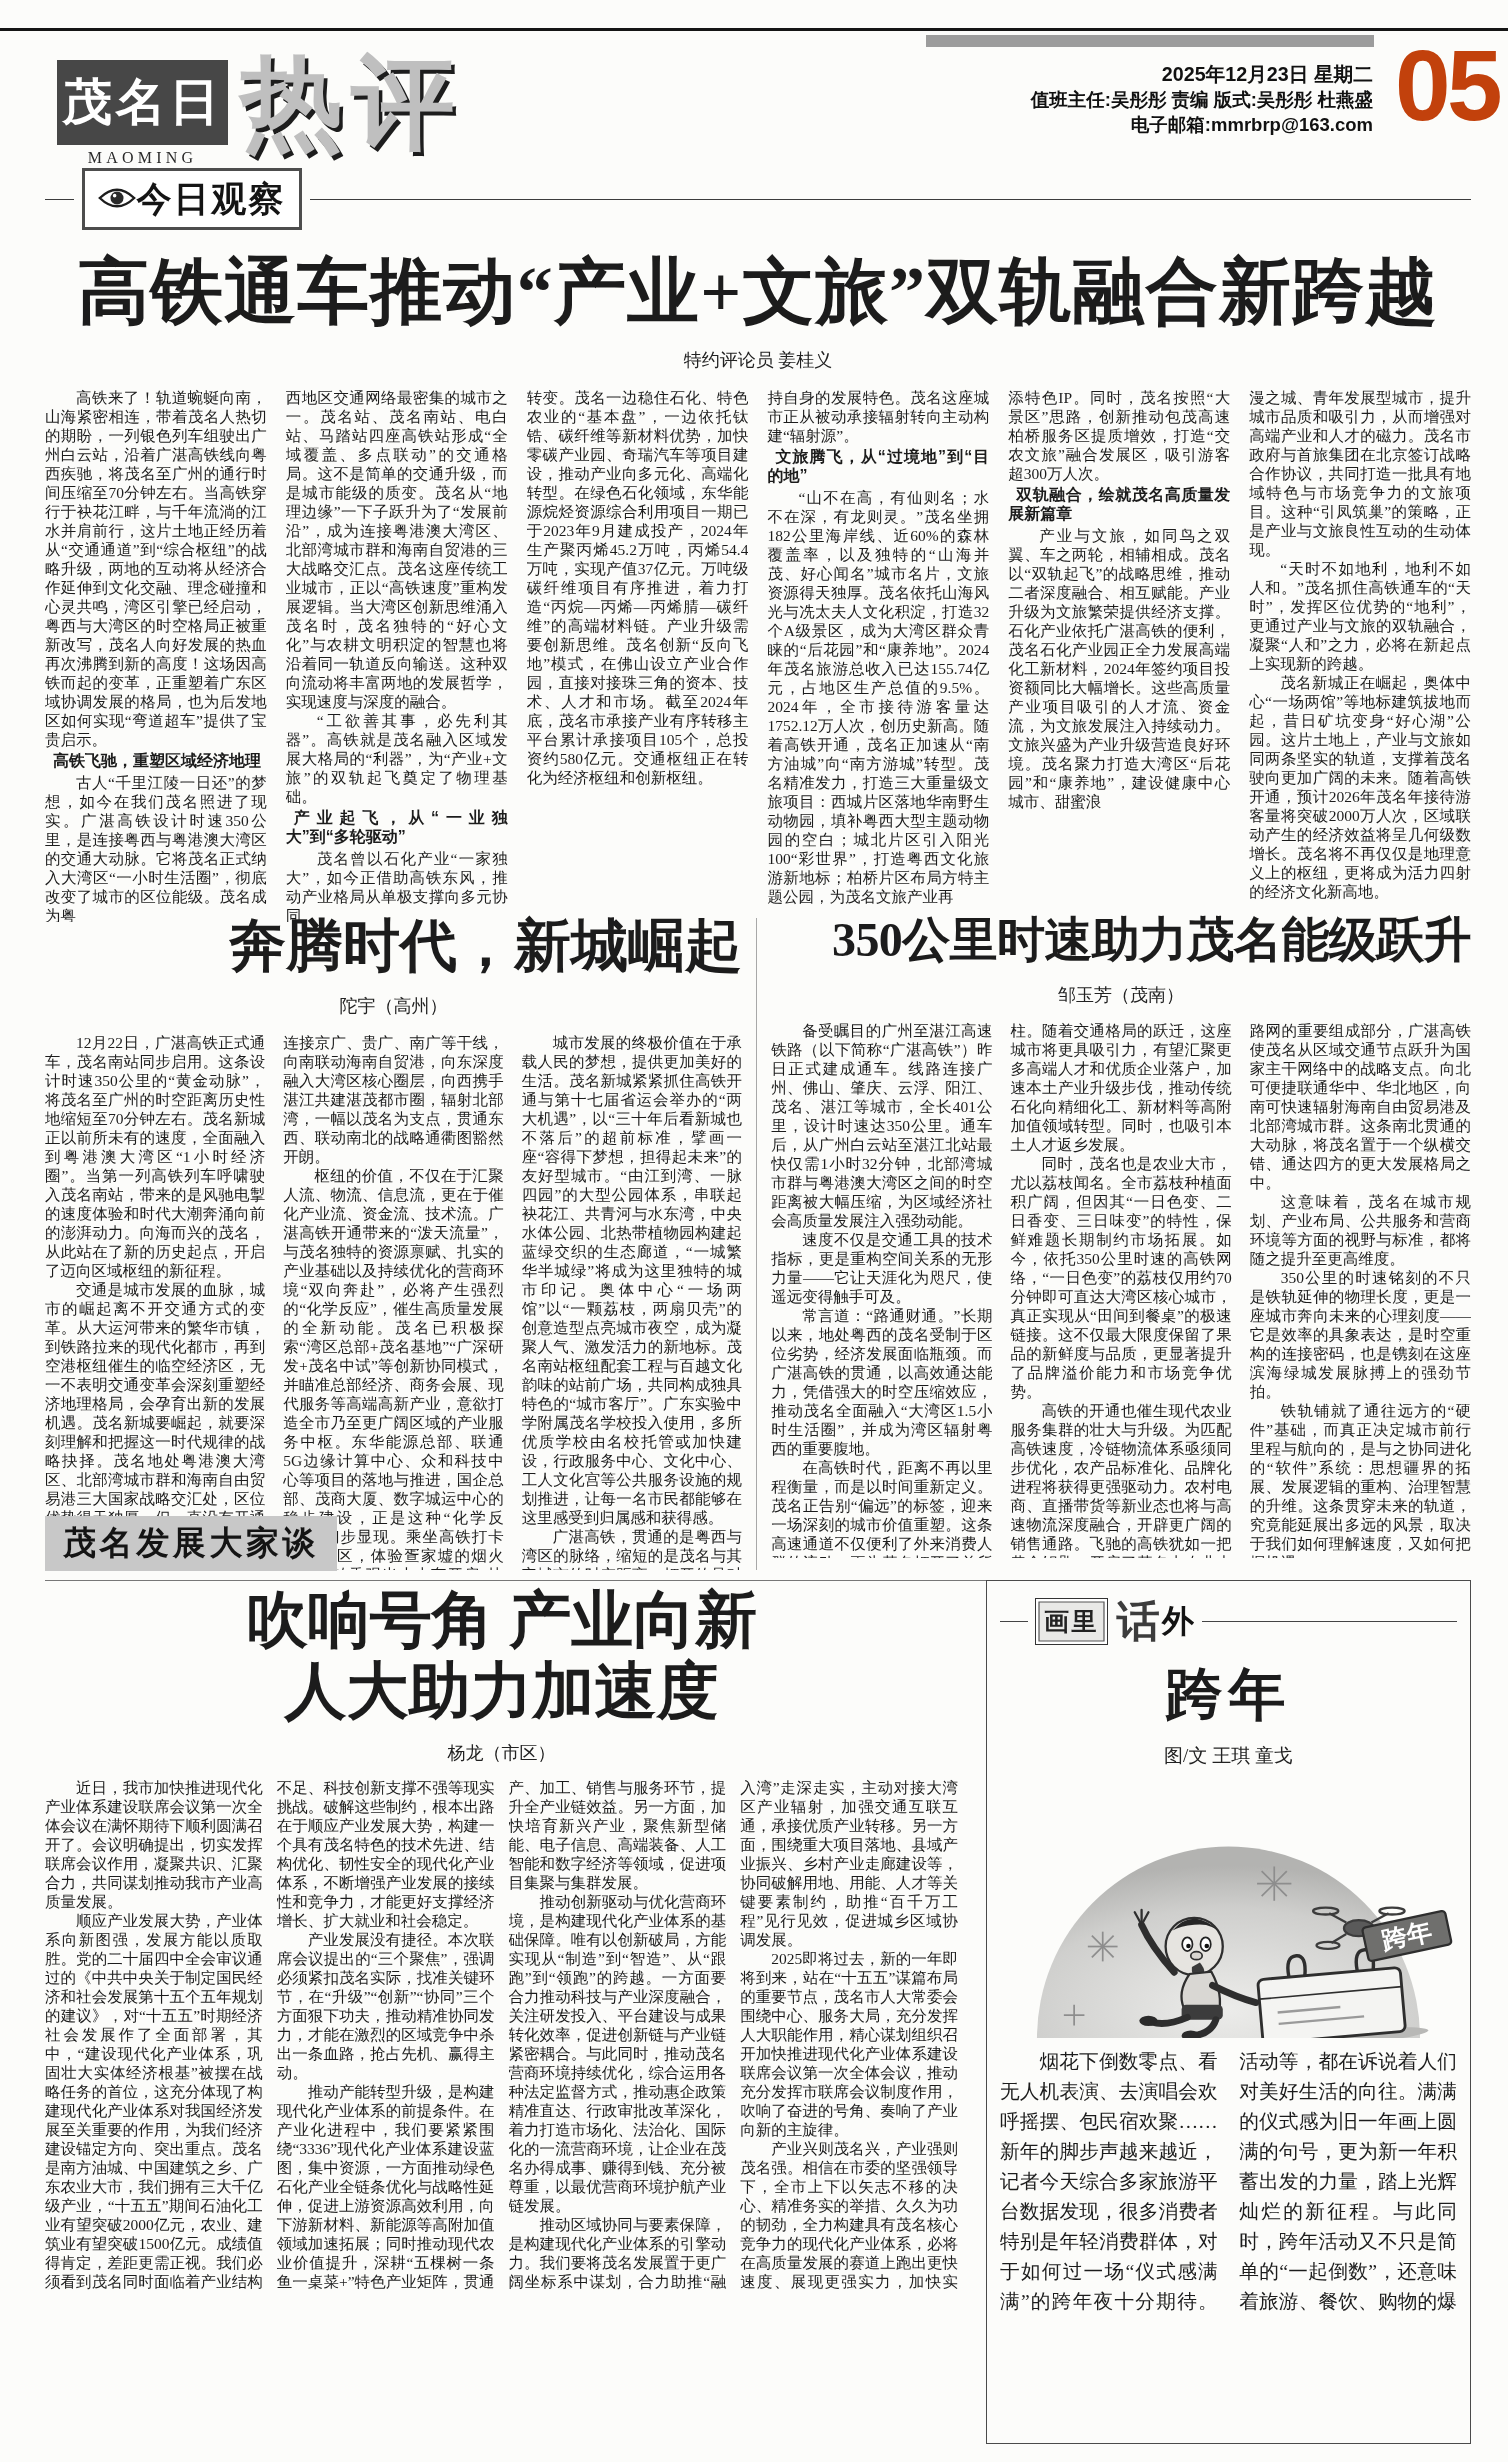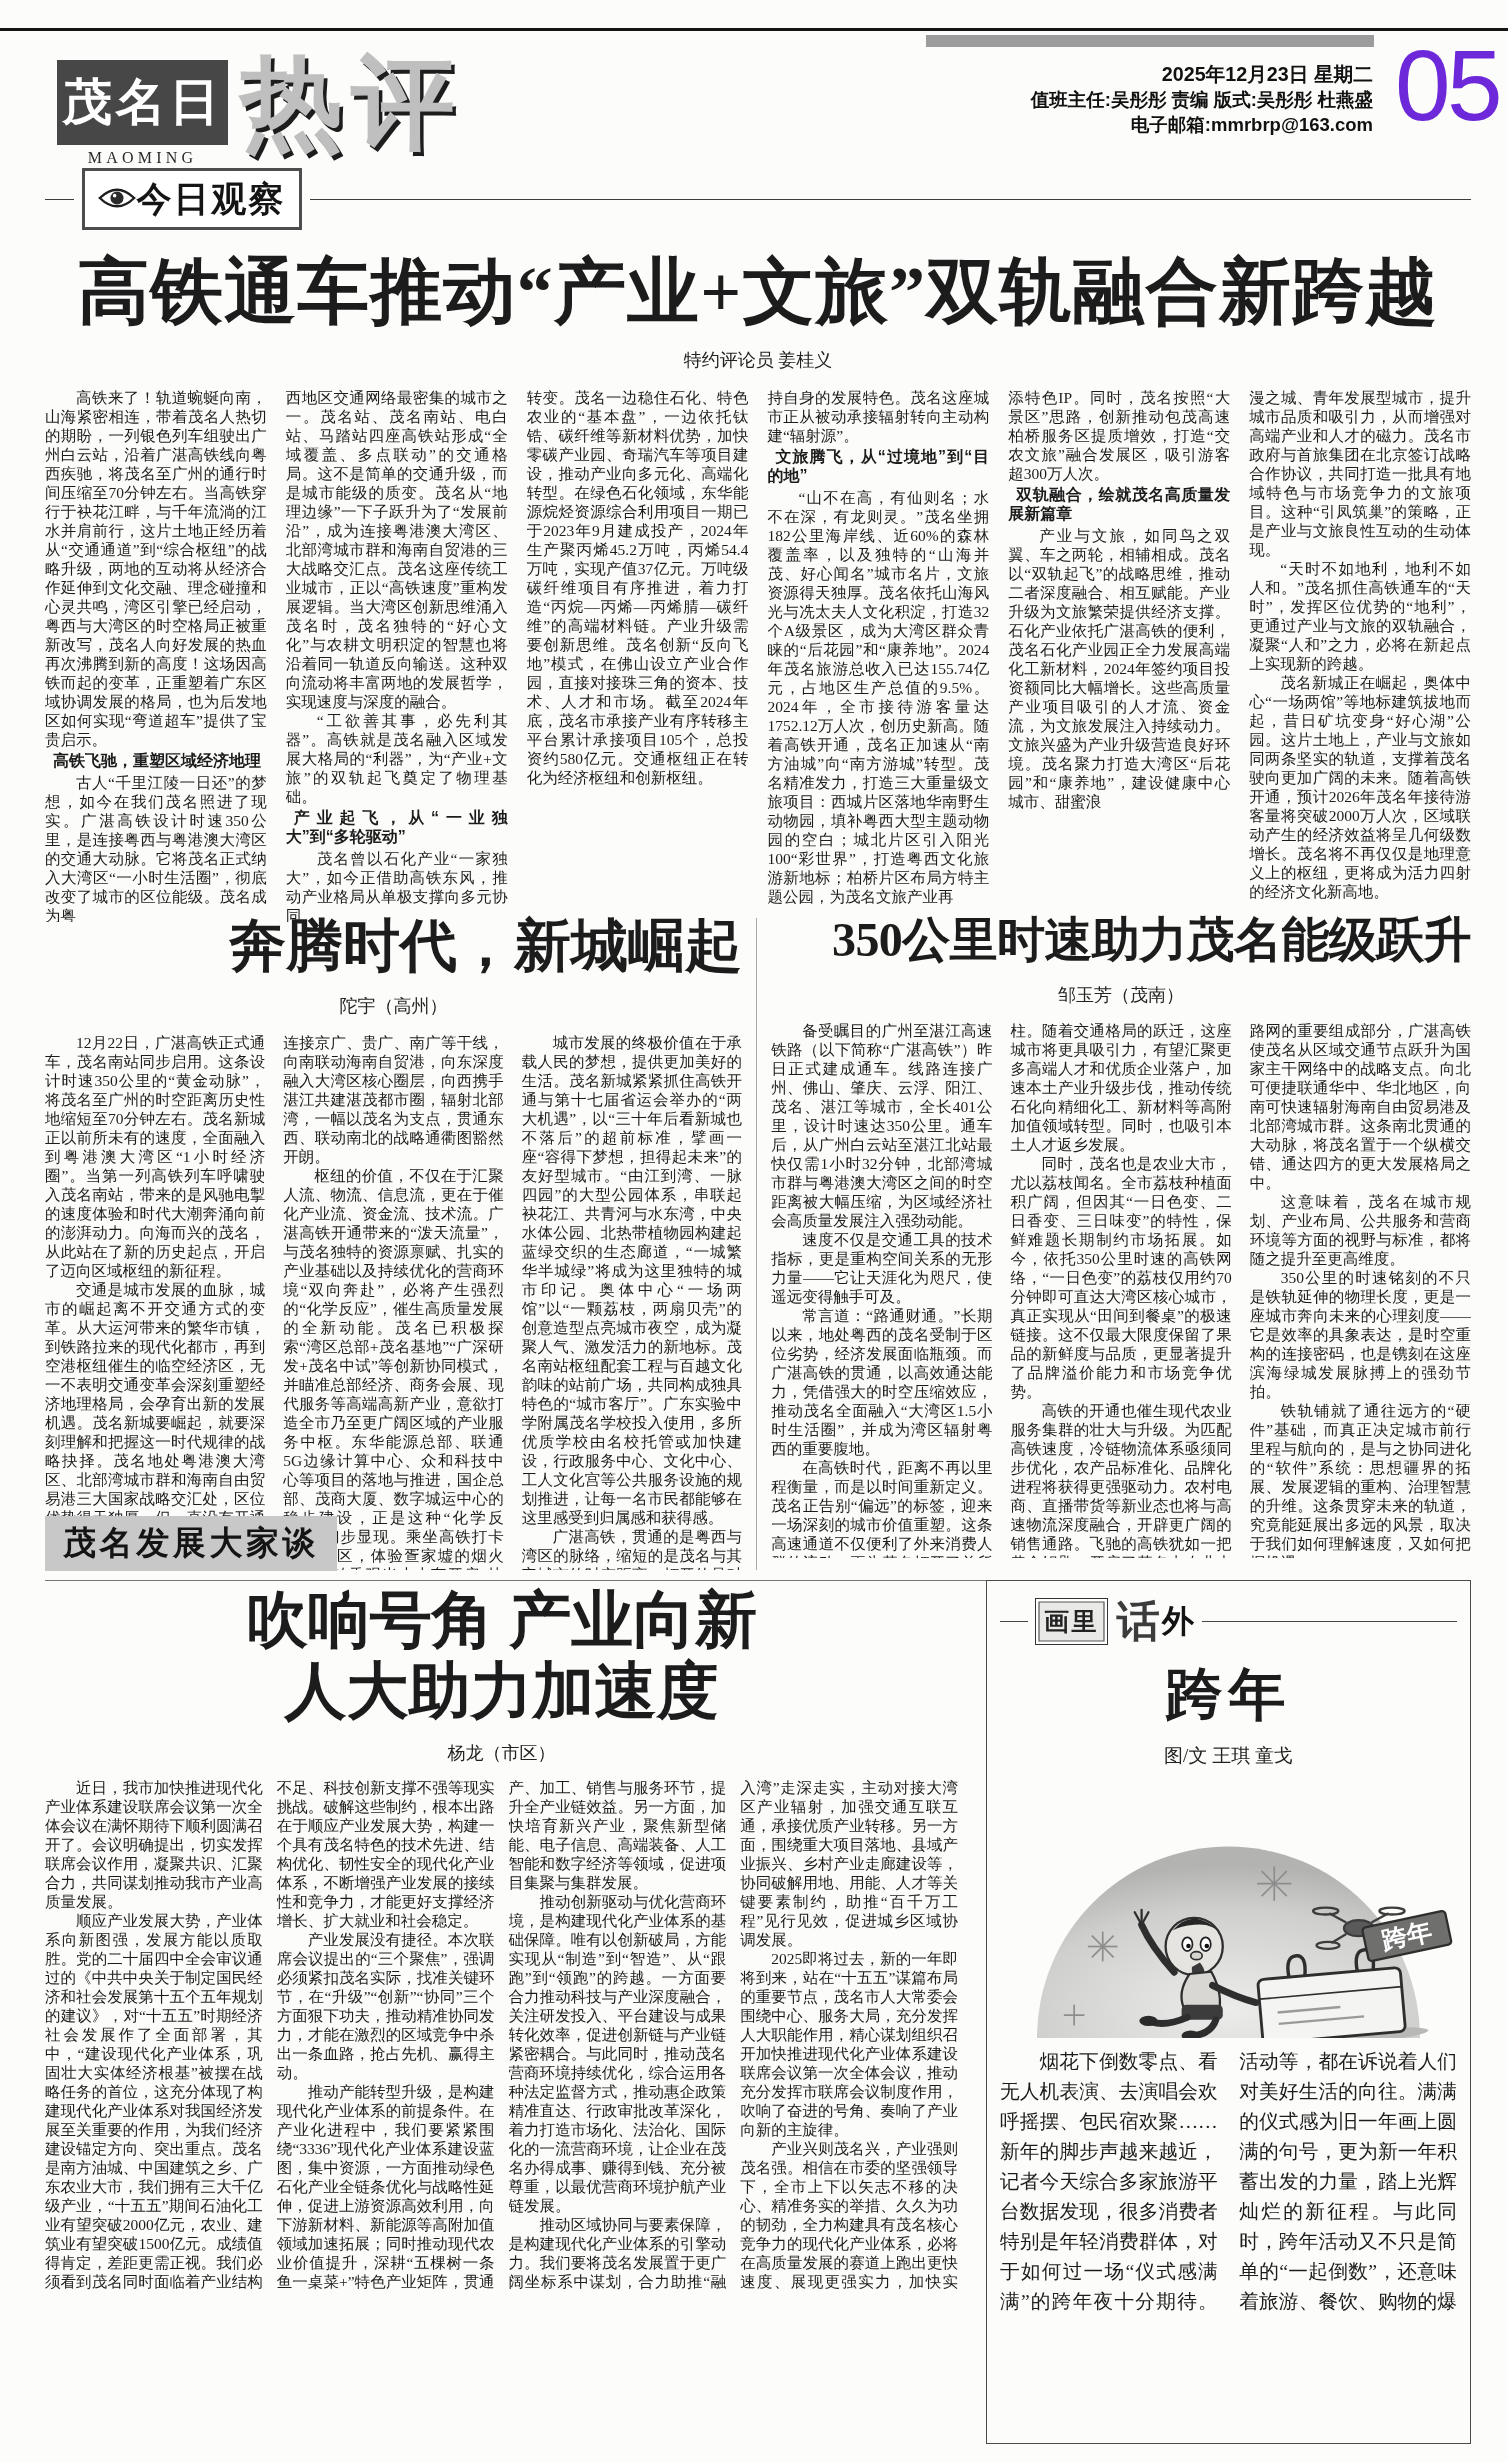--- a/index.html
+++ b/index.html
@@ -12,22 +12,22 @@
   .logo-en{position:absolute;left:51px;top:149px;width:183px;text-align:center;font-size:16px;
            letter-spacing:4.2px;color:#2a2a2a;}
   .repin{position:absolute;left:240px;top:35px;font-size:103px;font-weight:900;color:#bfbfbf;
          letter-spacing:8.4px;text-shadow:3.6px 3.6px 0 #1d1d1d;font-family:"Liberation Sans","DejaVu Sans",sans-serif;}
   .gray-bar{position:absolute;left:926px;top:35px;width:448px;height:12px;background:#9c9c9c;}
   .head-info{position:absolute;right:135px;top:62px;text-align:right;font-weight:bold;
              font-family:"Liberation Sans","DejaVu Sans",sans-serif;color:#111;}
   .head-info .l1{font-size:19.7px;line-height:25px;}
   .head-info .l2{font-size:18.5px;line-height:25px;}
   .head-info .l3{font-size:18.5px;line-height:25px;}
-  .page-num{position:absolute;left:1395px;top:27.5px;font-size:100px;font-weight:normal;letter-spacing:-3.6px;
-            color:#6d28d9;font-family:"Liberation Sans","DejaVu Sans",sans-serif;text-align:right;}
+  .page-num{position:absolute;left:1395px;top:27.5px;font-size:100px;font-weight:bold;letter-spacing:-3.6px;
+            color:#c2410c;font-family:"Liberation Sans","DejaVu Sans",sans-serif;text-align:right;}
   
   .observe{position:absolute;left:45px;top:168px;width:1426px;height:62px;display:flex;align-items:center;}
   .obs-line{border-top:1.8px solid #3c3c3c;height:0;}
   .obs-line.left{width:29px;}
   .obs-line.right{flex:1;}
   .obs-badge{display:flex;align-items:center;gap:0;border:3px solid #4d4d4d;background:#fff;
              padding:4.8px 13px;margin:0 8.4px;}
   .obs-badge .txt{font-size:35px;font-weight:900;color:#141414;letter-spacing:2.4px;}
   
   .byline{text-align:center;font-size:18px;color:#222;}

